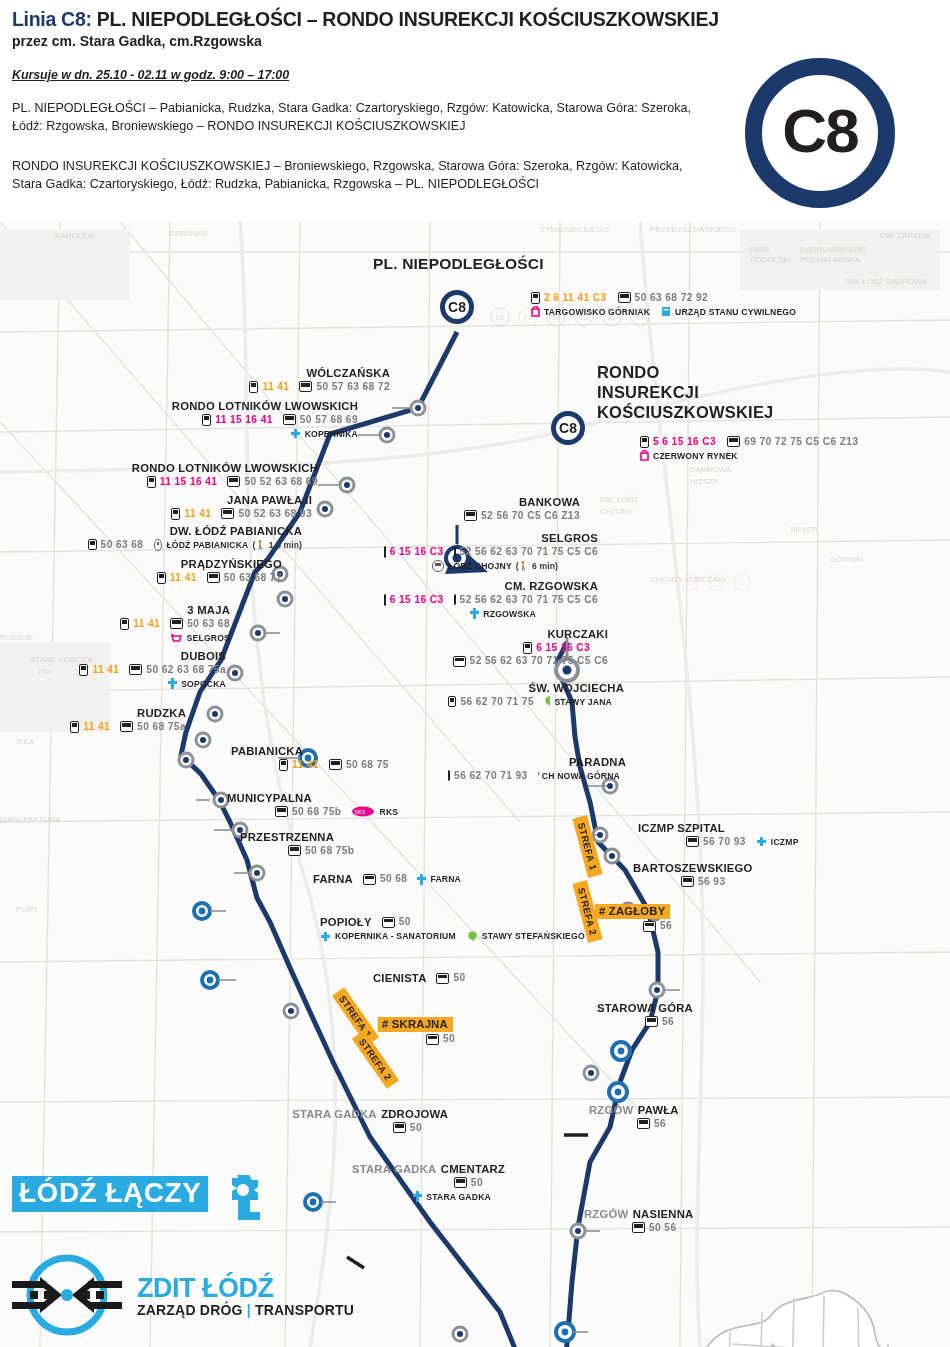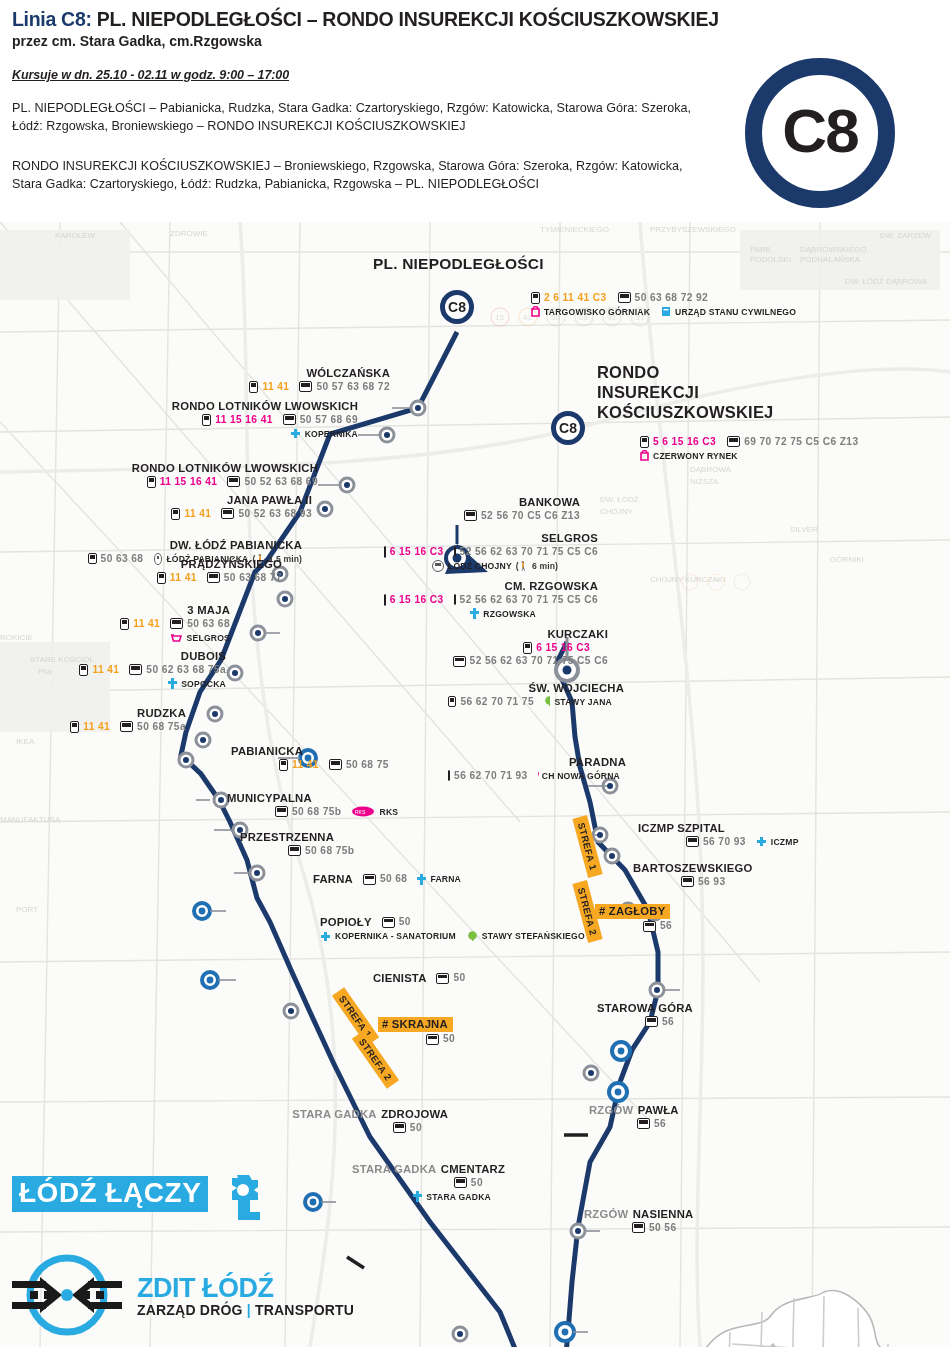--- a/index.html
+++ b/index.html
@@ -390,21 +390,21 @@
     <div class="lab lft" style="left:60px;top:272px;width:252px;">
       <div class="nm">JANA PAWŁA II</div>
       <div class="row r">
           <span class="ic ic-tram"></span>
           <span class="nums"><span class="o">11 41</span></span>
         <span class="ic ic-bus" style="margin-left:6px"></span>
           <span class="nums">50 52 63 68 93</span>
         </div>
     </div>
 
-    <div class="lab lft" style="left:40px;top:317px;width:262px;">
+    <div class="lab lft" style="left:40px;top:303px;width:262px;">
       <div class="nm">DW. ŁÓDŹ PABIANICKA</div>
       <div class="row r">
           <span class="ic ic-bus"></span>
           <span class="nums">50 63 68</span>
         <span class="ic ic-train" style="margin-left:7px"></span>
         <span class="poi">ŁÓDŹ PABIANICKA</span>
         <span class="walk">(🚶 <span>1,5 min</span>)</span>
         </div>
     </div>
 

